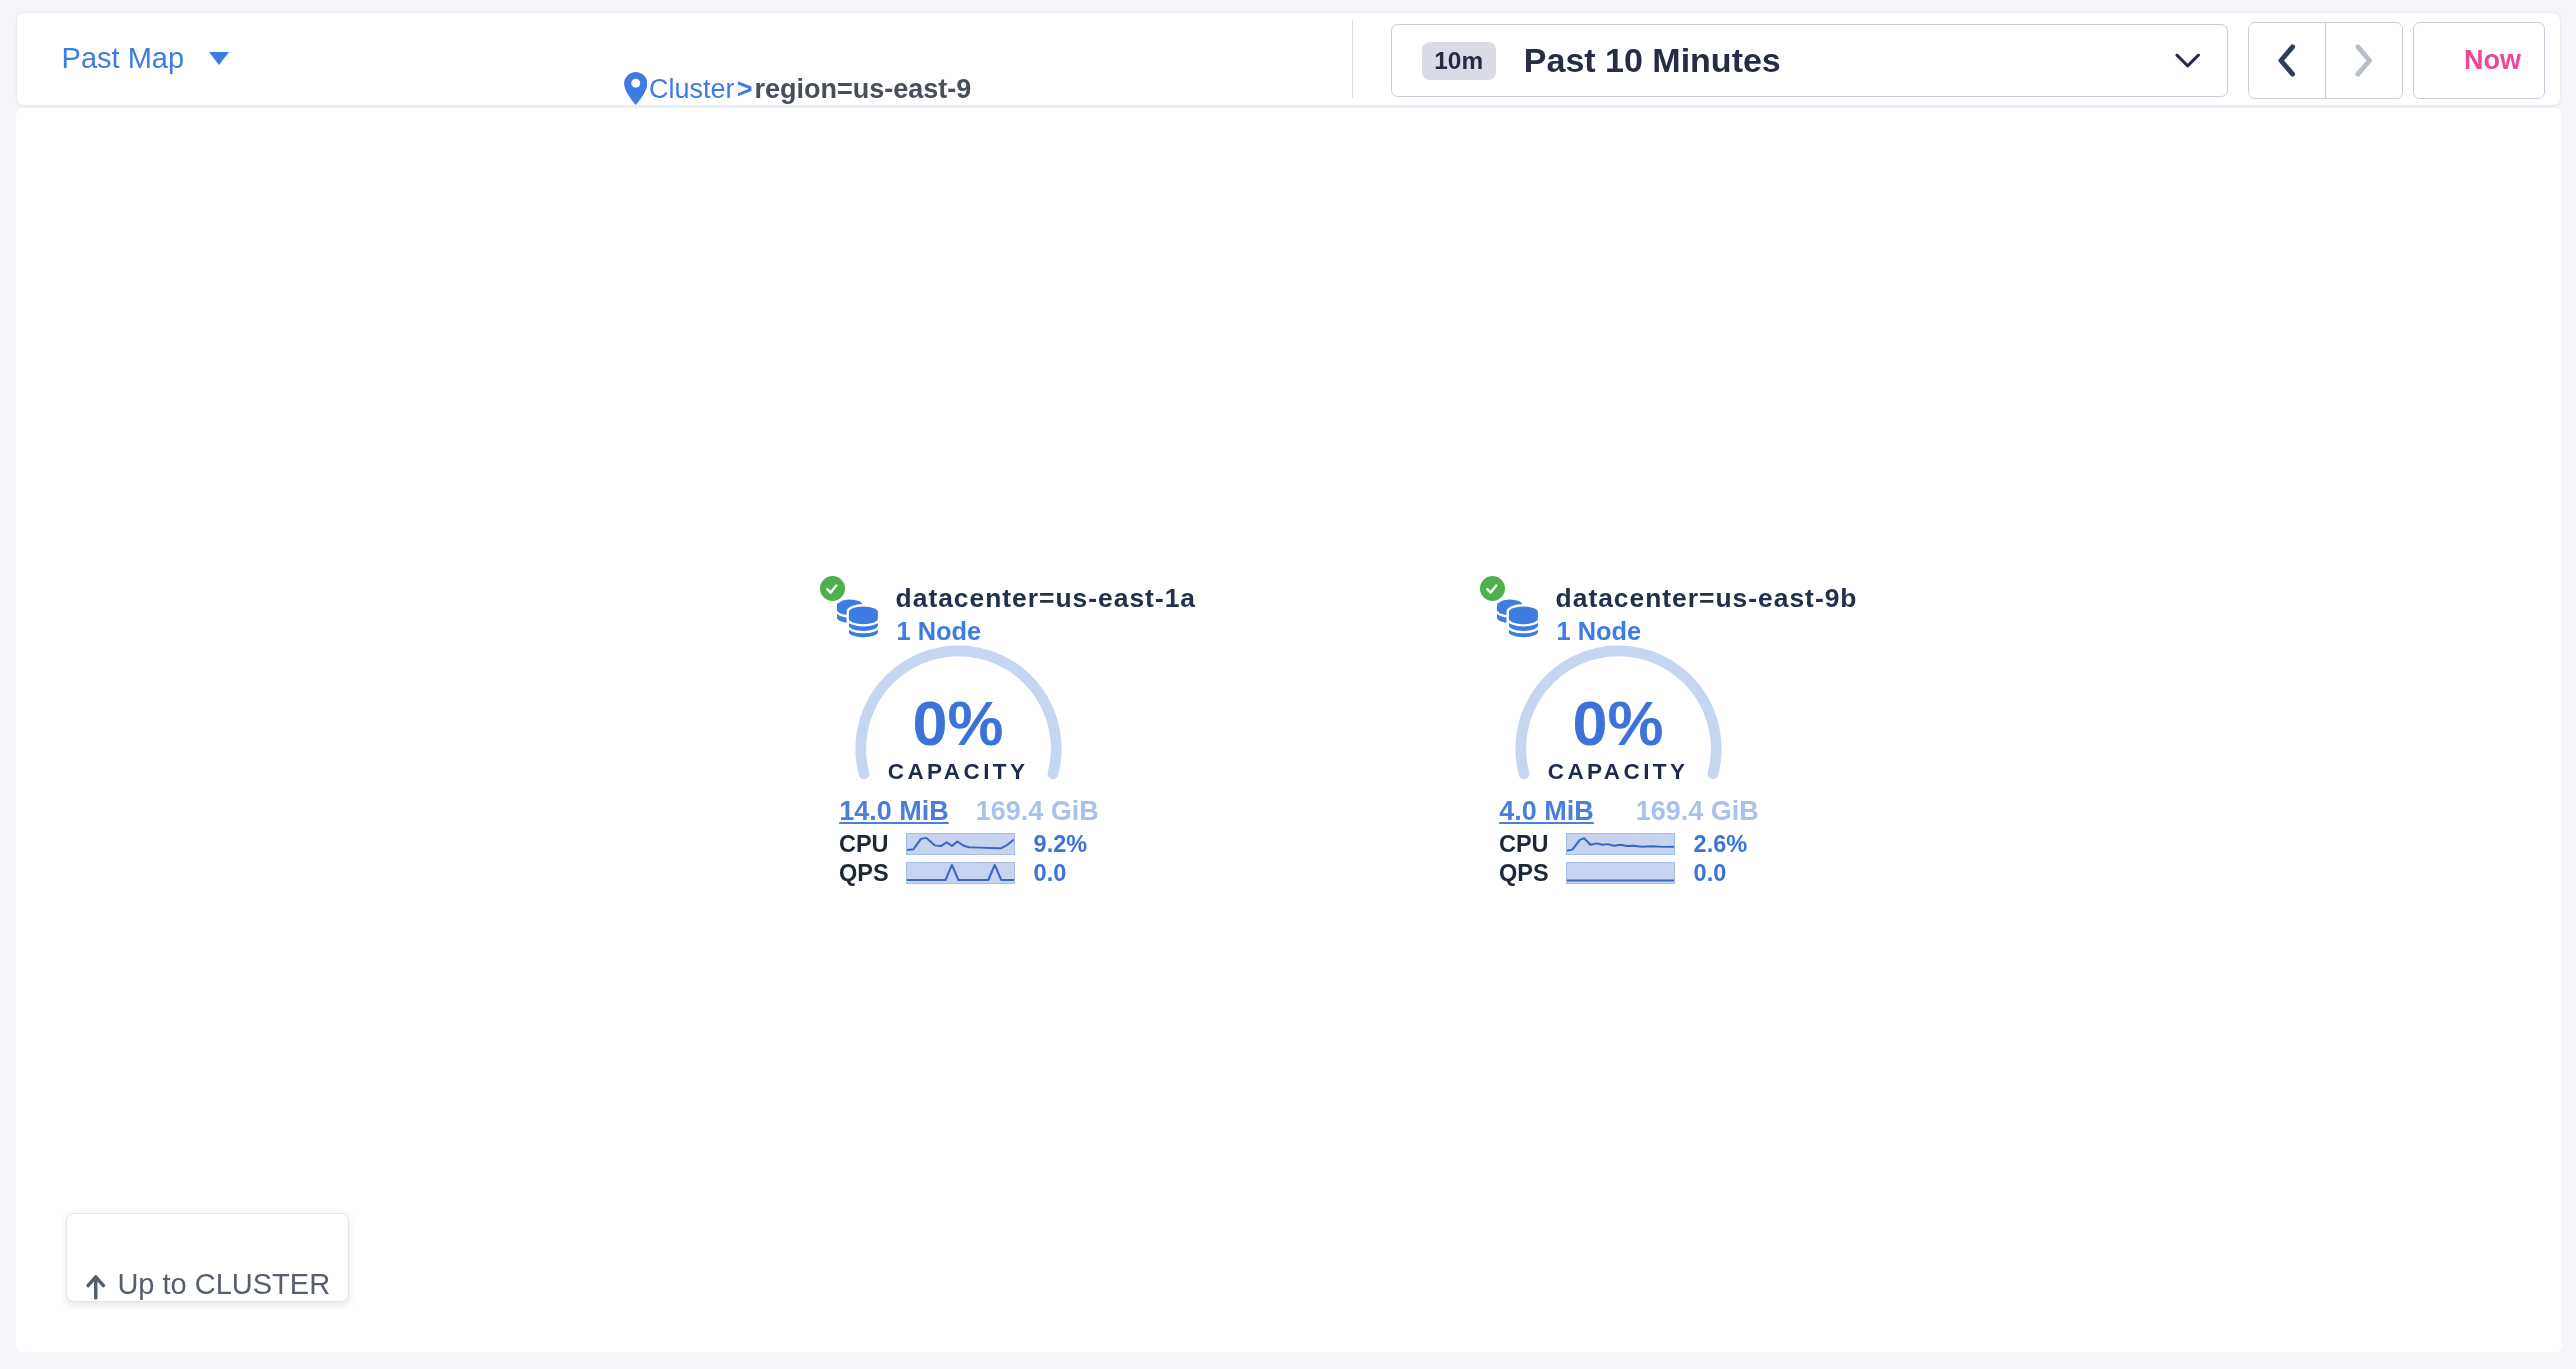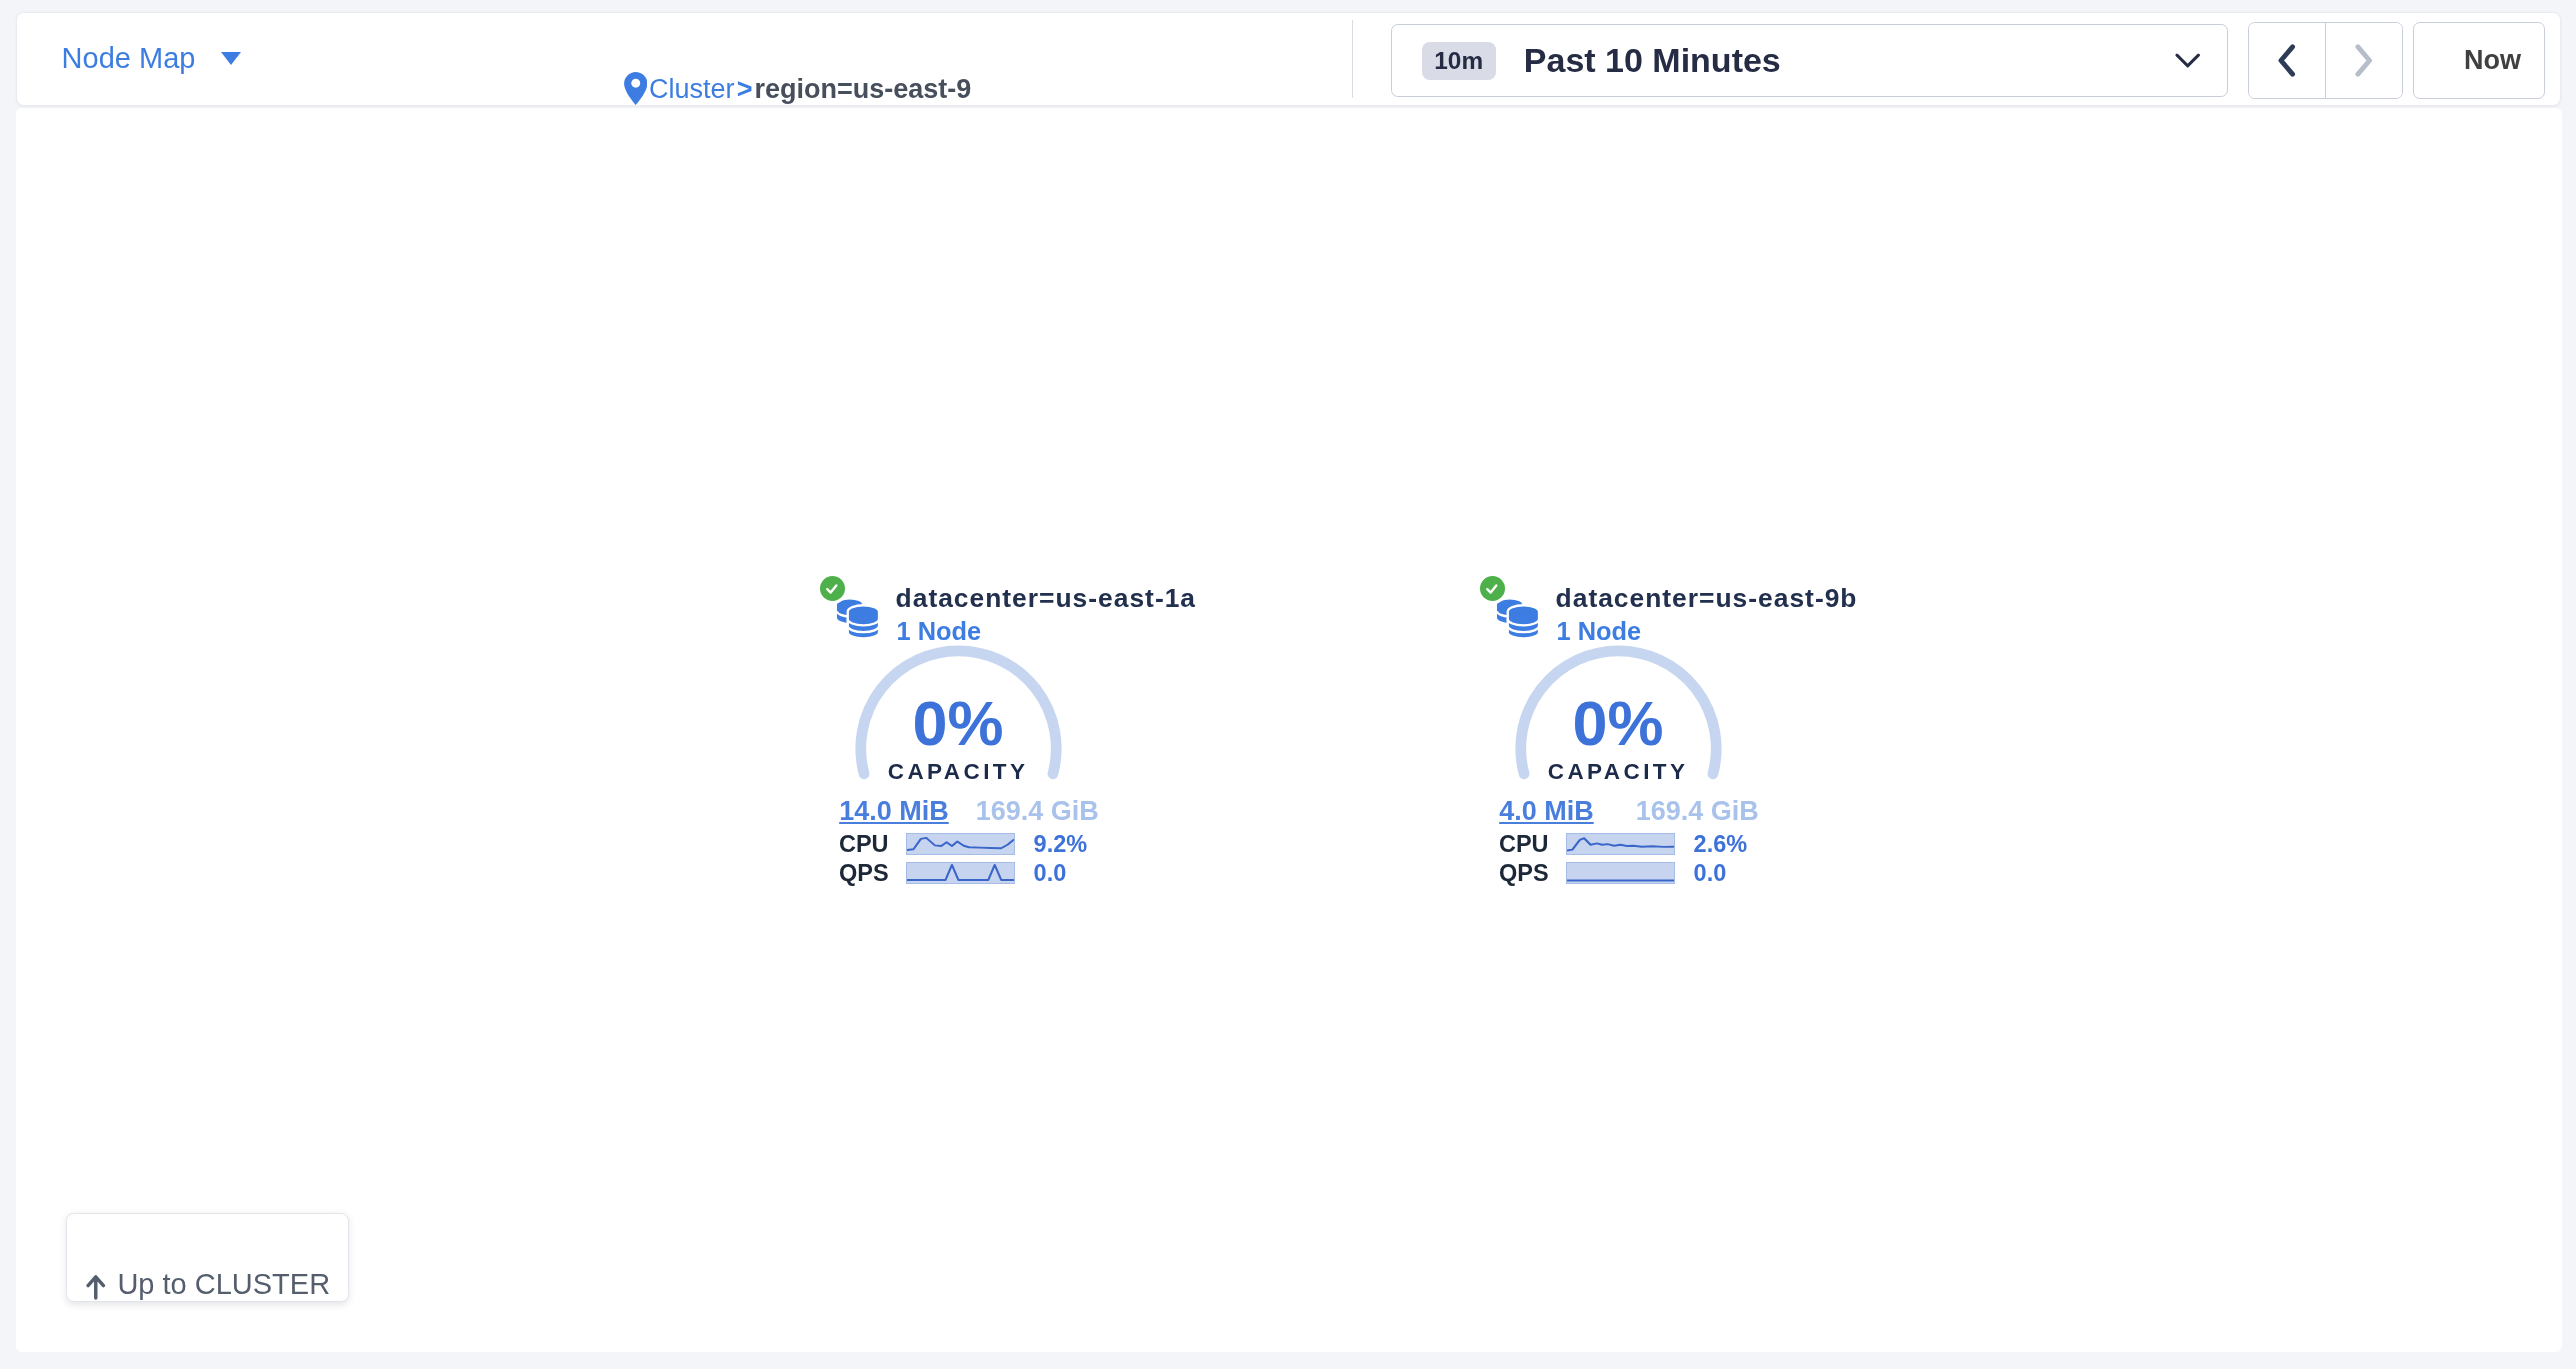--- a/index.html
+++ b/index.html
@@ -57,21 +57,21 @@
     display: flex; overflow: hidden;
   }
   .time-nav .nav-btn {
     flex: 1; display: flex; align-items: center; justify-content: center;
     background: #fff; border: none; cursor: pointer;
   }
   .time-nav .nav-btn + .nav-btn { border-left: 1px solid #c9cedb; }
   .now-button {
     position: absolute; left: 2396px; top: 9.8px; width: 132px; height: 77px;
     border: 1px solid #c9cedb; border-radius: 6.8px; background: #fff;
-    color: #404040; font-size: 27px; font-weight: 700;
+    color: #ec4899; font-size: 27px; font-weight: 700;
     font-family: "Liberation Sans", sans-serif;
     padding-left: 28px;
   }
 
   
   .map-canvas {
     position: absolute; left: 15.6px; top: 108px; width: 2546px; height: 1244px;
     background: #ffffff; border-radius: 5.9px;
   }
 
@@ -137,21 +137,21 @@
   }
 </style>
 </head>
 <body>
 
 <div class="screen">
 
   <div class="header-bar">
 
     <div class="view-selector">
-      <span class="label">Node Map</span>
+      <span class="label">Past Map</span>
       <span class="caret-down"></span>
     </div>
 
     <div class="breadcrumb">
       <svg width="23.5" height="33" viewBox="0 0 24 34">
         <path d="M12,0 C5.4,0 0,5.4 0,12 c0,8.6 12,22 12,22 s12,-13.4 12,-22 C24,5.4 18.6,0 12,0 z" fill="#3d7de2"></path>
         <circle cx="12" cy="11.5" r="4.6" fill="#ffffff"></circle>
       </svg>
       <span class="root">Cluster</span>
       <span class="sep">&gt;</span>

